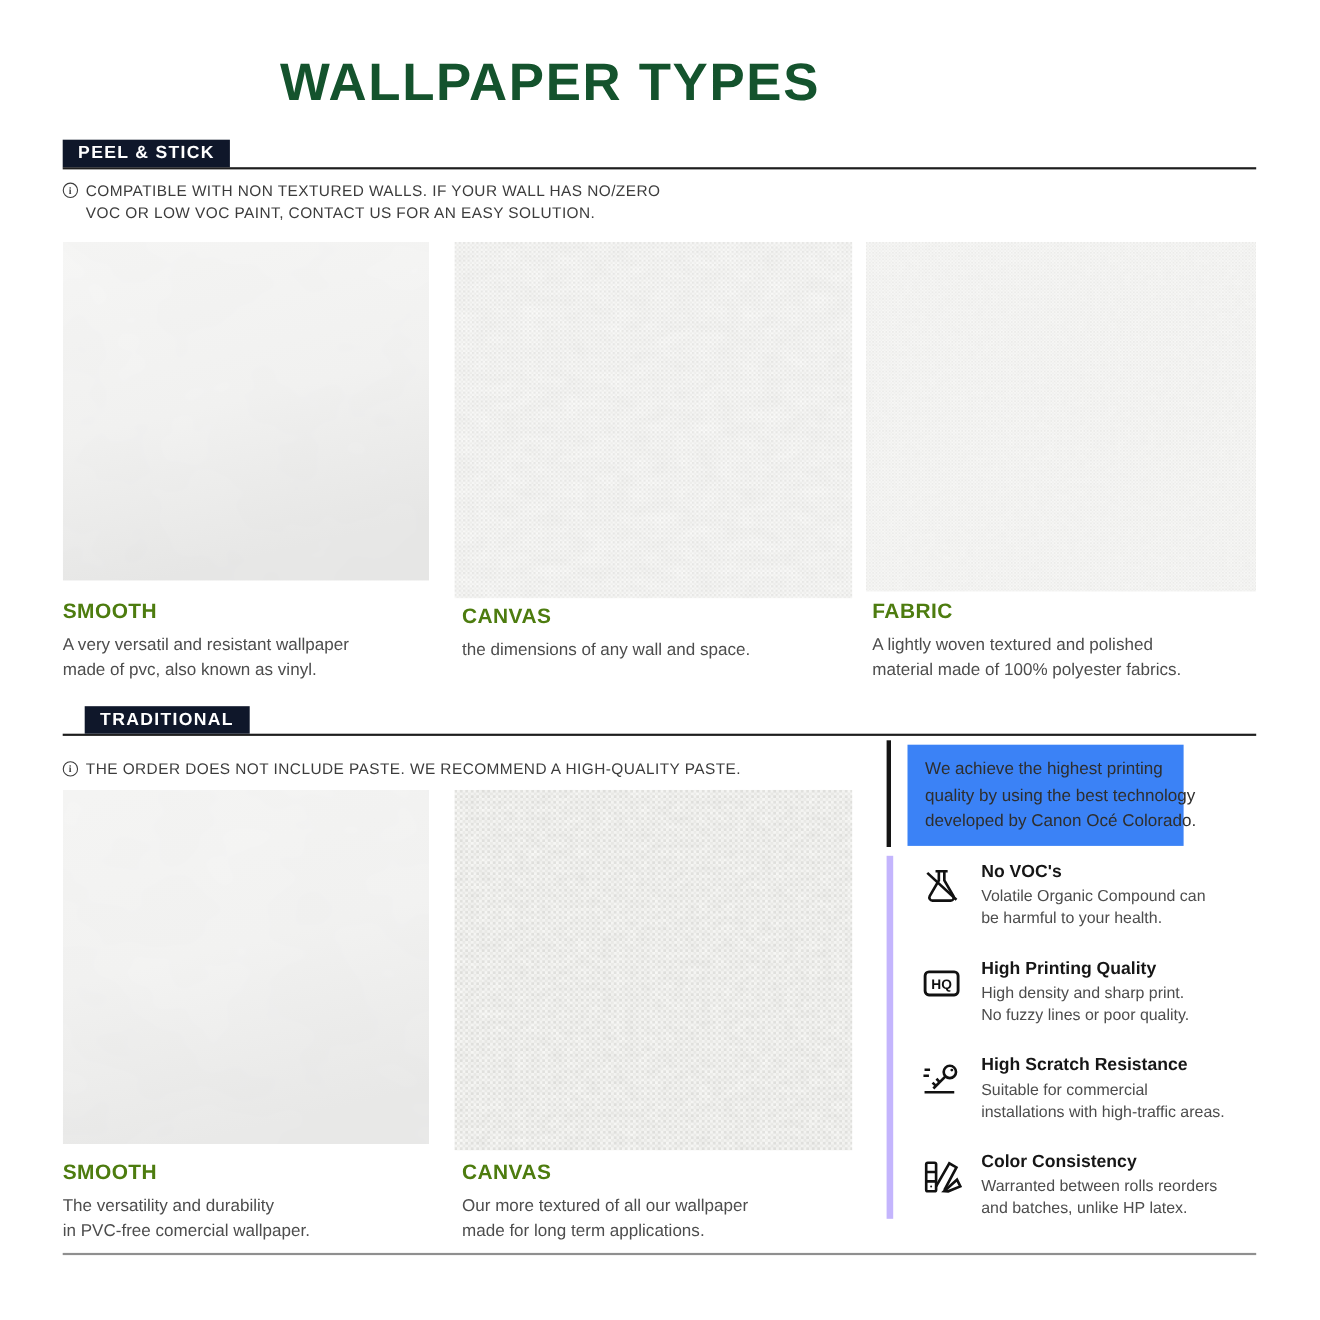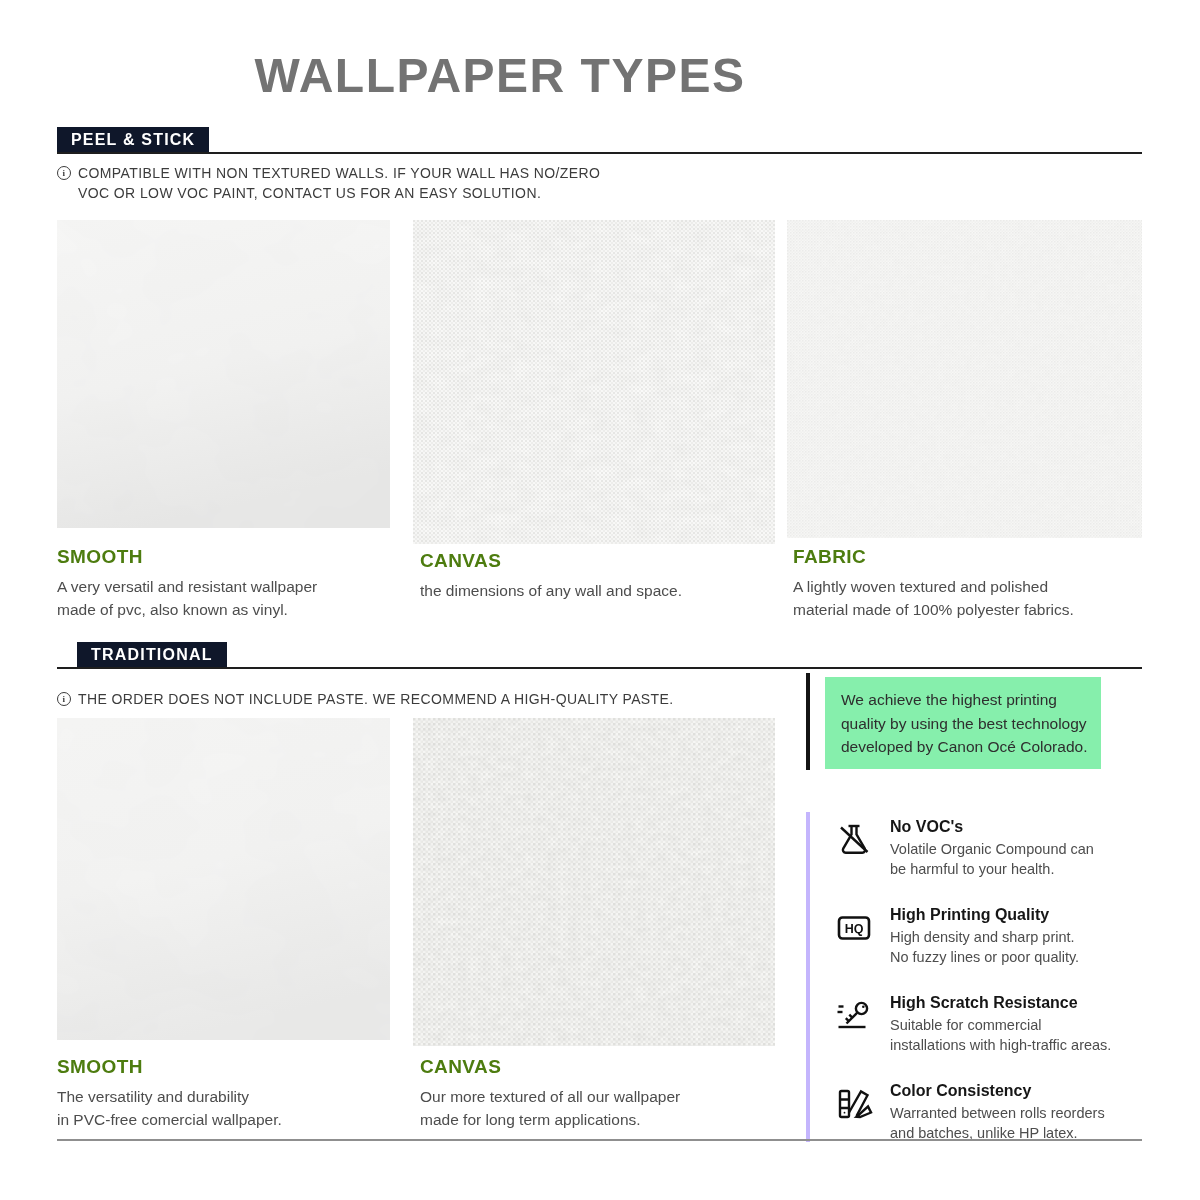--- a/index.html
+++ b/index.html
@@ -2,21 +2,21 @@
 <html><head>
 <meta charset="utf-8">
 <style>
   * { margin:0; padding:0; box-sizing:border-box; }
   html,body { background:#ffffff; }
   body { font-family:"Liberation Sans", sans-serif; color:#1d1d1d; }
   .canvas { position:relative; width:1200px; height:1200px; background:#ffffff; overflow:hidden; }
 
   
   .page-title { position:absolute; top:48px; left:0; width:1000px; text-align:center;
-    font-size:48px; font-weight:700; letter-spacing:1.5px; color:#737373; }
+    font-size:48px; font-weight:700; letter-spacing:1.5px; color:#14532d; }
 
   
   .section-header { position:absolute; left:57px; width:1085px; border-bottom:2px solid #1e1e1e; }
   .section-header .badge { display:inline-block; background:#0f172a; color:#ffffff;
     font-size:16px; font-weight:700; letter-spacing:1.2px; padding:4px 14px 3px; }
 
   
   .note { position:absolute; left:57px; font-size:14px; letter-spacing:0.4px; color:#3c3c3c; line-height:20px; }
   .note-line { display:flex; align-items:center; white-space:nowrap; }
   .note-line.cont { padding-left:21px; }
@@ -26,27 +26,27 @@
 
   
   .tile { position:absolute; overflow:hidden; }
   .tile svg { display:block; width:100%; height:100%; }
   .caption { position:absolute; }
   .caption .swatch-name { font-size:19px; font-weight:700; letter-spacing:0.4px; color:#4d7c0f; margin-bottom:7px; }
   .caption .swatch-desc { font-size:15.5px; color:#4d4d4d; line-height:23px; white-space:nowrap; }
 
   
   .quote-bar { position:absolute; left:806px; top:673px; width:4px; height:97px; background:#141414; }
-  .quote-box { position:absolute; left:825px; top:677px; width:276px; height:92px; background:#86efac;
+  .quote-box { position:absolute; left:825px; top:677px; width:251px; height:92px; background:#3b82f6;
     padding:11px 16px; font-size:15.5px; color:#2e2e2e; line-height:23.5px; }
   .quote-box div { white-space:nowrap; }
 
   
-  .features { position:absolute; left:806px; top:812px; width:338px; height:330px;
-    border-left:4px solid #c4b5fd; padding:6px 0 0 24px; }
+  .features { position:absolute; left:806px; top:778px; width:338px; height:330px;
+    border-left:6px solid #c4b5fd; padding:6px 0 0 24px; }
   .feature { display:flex; margin-bottom:27px; }
   .feature-icon { width:40px; height:40px; flex:0 0 auto; margin-right:16px; margin-top:2px; }
   .feature-title { font-size:16px; font-weight:700; color:#161616; margin-bottom:4px; }
   .feature-desc { font-size:14.5px; color:#4d4d4d; line-height:19.5px; white-space:nowrap; }
 
   .bottom-rule { position:absolute; left:57px; top:1139px; width:1085px; height:2px; background:#8f8f8f; }
 </style>
 </head>
 <body>
 

